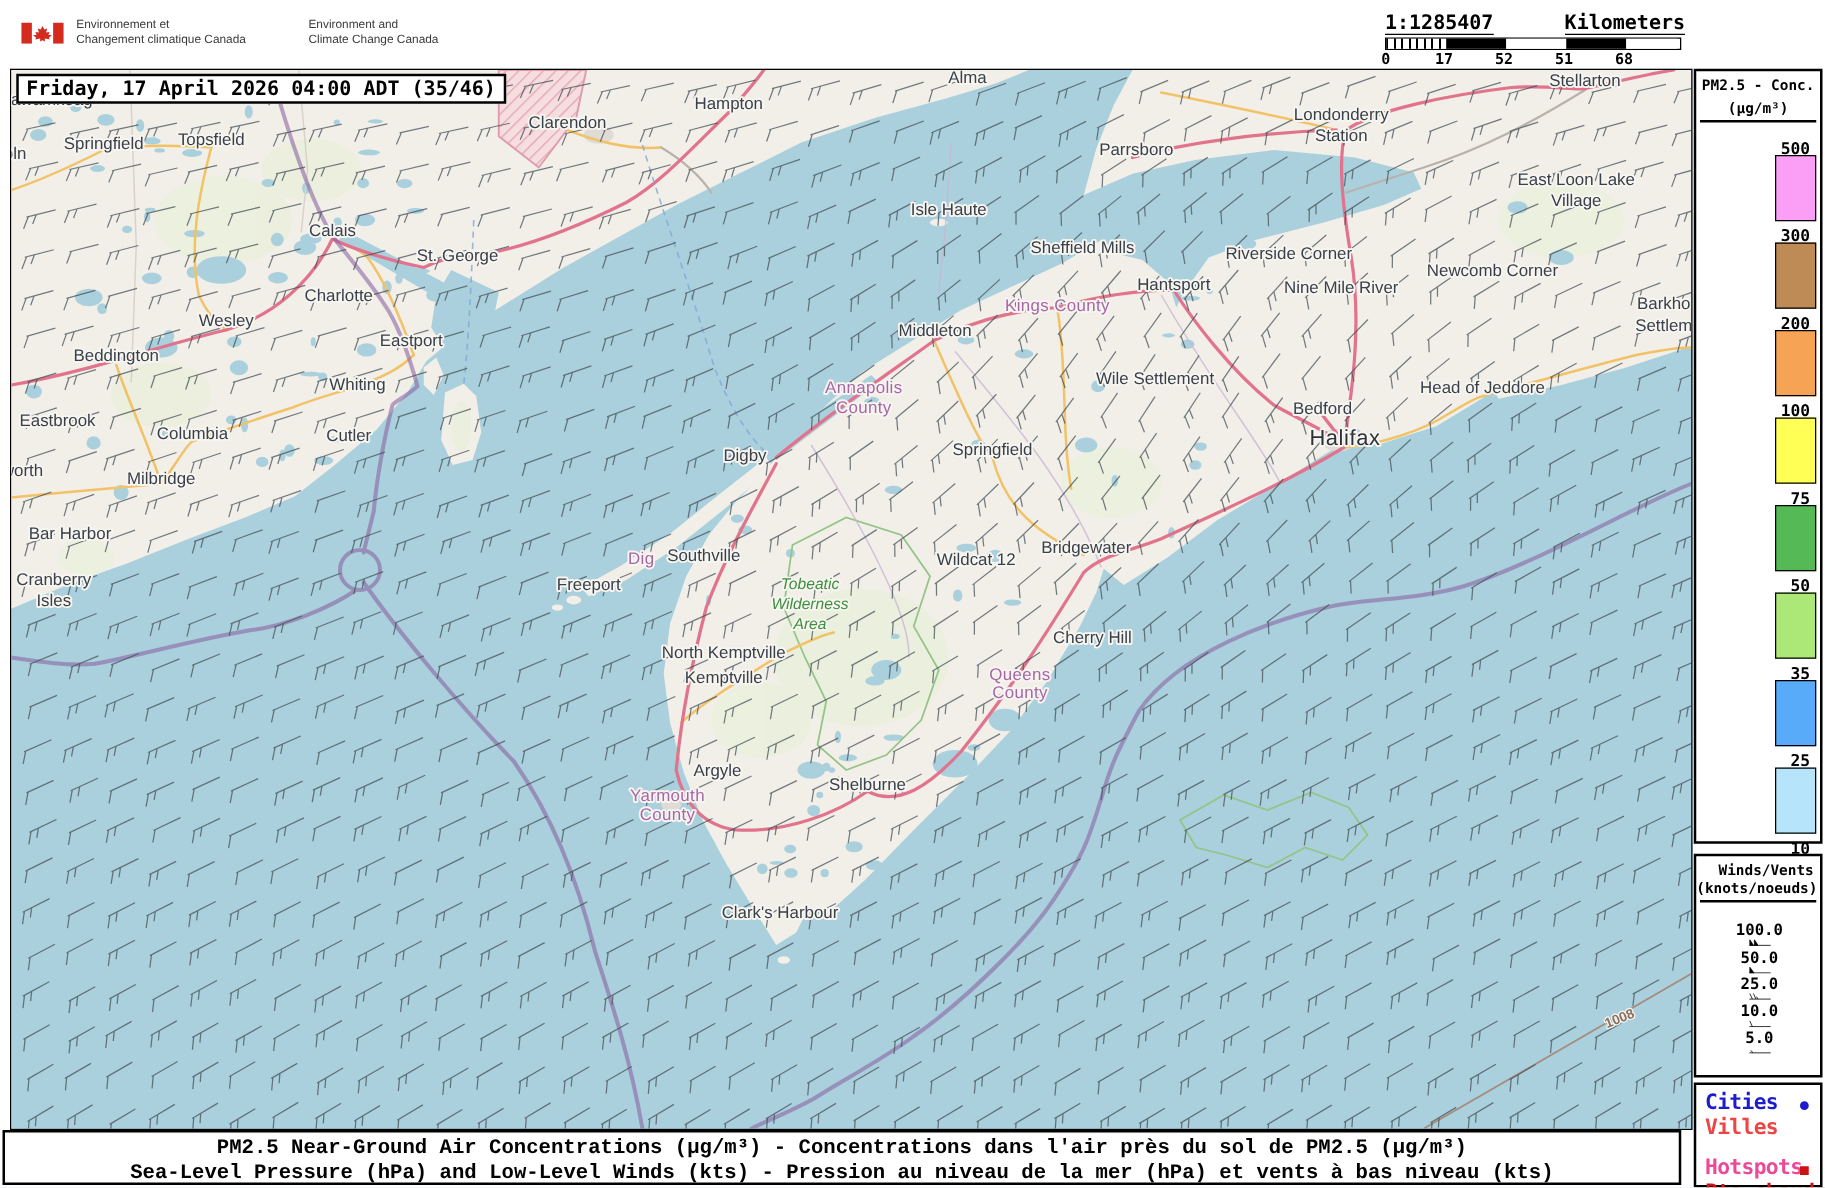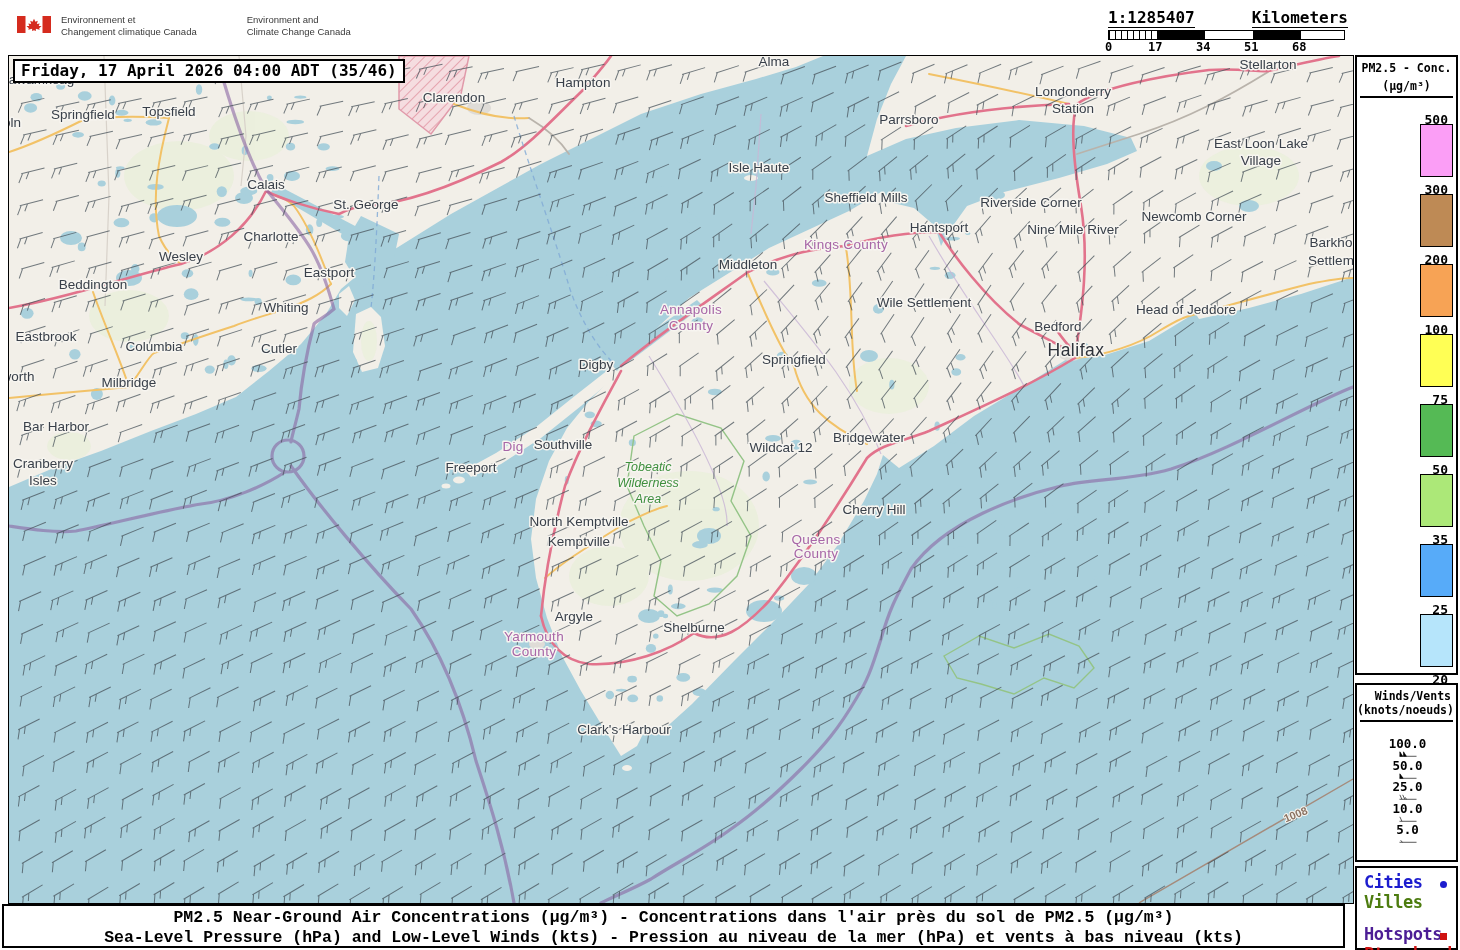--- a/index.html
+++ b/index.html
@@ -1,20 +1,20 @@
 <!DOCTYPE html>
 <html><head>
 <meta charset="utf-8">
 <style>
   html,body{margin:0;padding:0;background:#fff;}
   .mono{font-family:"DejaVu Sans Mono","Liberation Mono",monospace;}
   #page{position:relative;width:1460px;height:950px;background:#fff;overflow:hidden;}
 
   
-  #gov-logo{position:absolute;left:17px;top:14px;display:flex;align-items:flex-start;}
+  #gov-logo{position:absolute;left:17px;top:14px;display:flex;align-items:center;}
   #gov-logo svg{display:block;margin-top:2px;}
   .logotext{font-family:"Liberation Sans","DejaVu Sans",sans-serif;font-size:9.5px;color:#3a3a3a;line-height:11.5px;margin-left:10px;}
   .logotext.en{margin-left:50px;}
   #title-box{position:absolute;left:463px;top:10px;width:507px;height:35px;border:2px solid #000;box-sizing:border-box;background:#fff;
     font-weight:bold;font-size:17px;letter-spacing:1px;line-height:31px;padding-left:14px;}
   #scalebar{position:absolute;left:1108px;top:8px;width:240px;}
   #sb-top{display:flex;justify-content:space-between;font-weight:bold;font-size:16px;}
   #sb-top span{border-bottom:1px solid #000;}
   #sb-bar{margin-top:2px;height:10px;border:1px solid #000;display:flex;width:237px;box-sizing:border-box;}
   .sb-seg{height:100%;}
@@ -95,21 +95,21 @@
     <div id="sb-bar">
       <div class="sb-seg sb-hatch"></div>
         <div class="sb-seg sb-b"></div>
         <div class="sb-seg sb-w"></div>
         <div class="sb-seg sb-b"></div>
         <div class="sb-seg sb-w2"></div>
     </div>
     <div id="sb-ticks">
         <span style="left: -3px;">0</span>
         <span style="left: 40px;">17</span>
-        <span style="left: 88px;">34</span>
+        <span style="left: 88px;">52</span>
         <span style="left: 136px;">51</span>
         <span style="left: 184px;">68</span>
       </div>
   </div>
 
   <div id="map">
     <svg id="mapsvg" width="1344" height="847" viewBox="0 0 1344 847">
       <defs>
         <pattern id="hatch" width="7" height="7" patternTransform="rotate(45)" patternUnits="userSpaceOnUse">
           <rect width="7" height="7" fill="#F6DADF"></rect>
@@ -3672,21 +3672,21 @@
         </div>
         <div class="pm-row">
           <span class="pm-num">35</span>
           <div class="pm-swatch" style="background: rgb(87, 171, 249);"></div>
         </div>
         <div class="pm-row">
           <span class="pm-num">25</span>
           <div class="pm-swatch" style="background: rgb(182, 229, 251);"></div>
         </div>
         <div class="pm-row">
-          <span class="pm-num">20</span>
+          <span class="pm-num">10</span>
           <div class="pm-swatch" style="background: rgb(181, 181, 181);"></div>
         </div>
         <div class="pm-row">
           <span class="pm-num">5</span>
           <div class="pm-swatch" style="background: rgb(205, 205, 205);"></div>
         </div>
       </div>
   </div>
 
   <div id="wind-panel" class="panel mono">
@@ -3730,22 +3730,22 @@
           <svg width="46" height="16" viewBox="0 0 46 16">
             <path d="M2,13 L44,13" stroke="#000" stroke-width="1.6" fill="none"></path>
             <path d="M5,8 L9,13" stroke="#000" stroke-width="1.6" fill="none"></path>
           </svg>
         </div>
       </div>
   </div>
 
   <div id="marker-panel" class="panel mono">
     <div class="mk" id="mk-cities1" style="top: 4px; color: rgb(29, 29, 206);">Cities</div>
-    <div class="mk" id="mk-cities2" style="top: 24px; color: #4d7c0f;">Villes</div>
-    <div class="mk" id="mk-hot1" style="top: 56px; color: #4c1d95;">Hotspots</div>
+    <div class="mk" id="mk-cities2" style="top: 24px; color: #ef4444;">Villes</div>
+    <div class="mk" id="mk-hot1" style="top: 56px; color: #ec4899;">Hotspots</div>
     <div class="mk" id="mk-hot2" style="top: 76px; color: rgb(206, 18, 18);">Pts chauds</div>
     <span id="mk-dot" style="background: rgb(29, 29, 206);"></span>
     <span id="mk-sq" style="background: rgb(206, 18, 18);"></span>
   </div>
 
   <div id="caption" class="mono">
     <div>PM2.5 Near-Ground Air Concentrations (µg/m³) - Concentrations dans l'air près du sol de PM2.5 (µg/m³)</div>
     <div>Sea-Level Pressure (hPa) and Low-Level Winds (kts) - Pression au niveau de la mer (hPa) et vents à bas niveau (kts)</div>
   </div>
 

